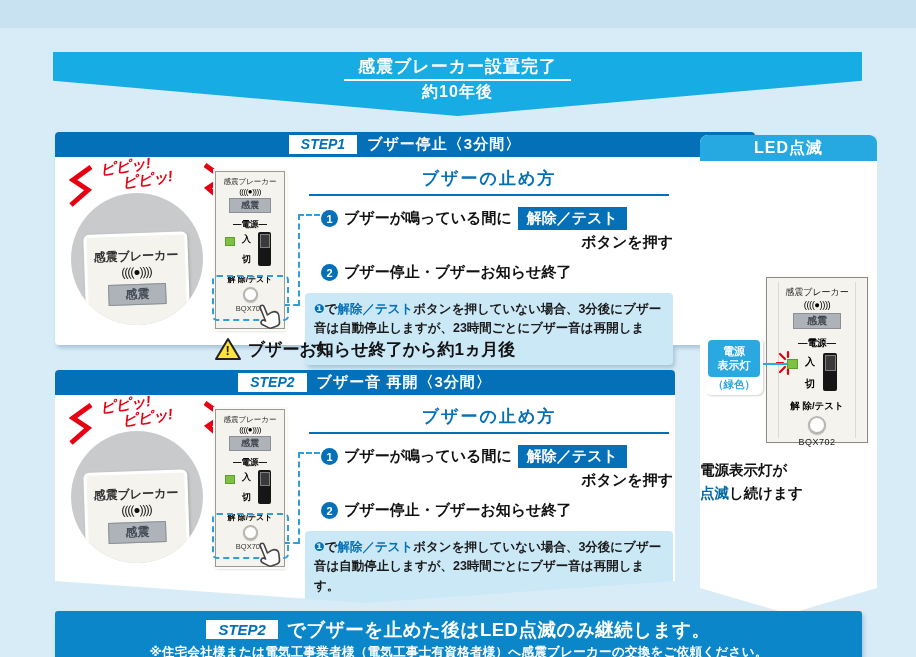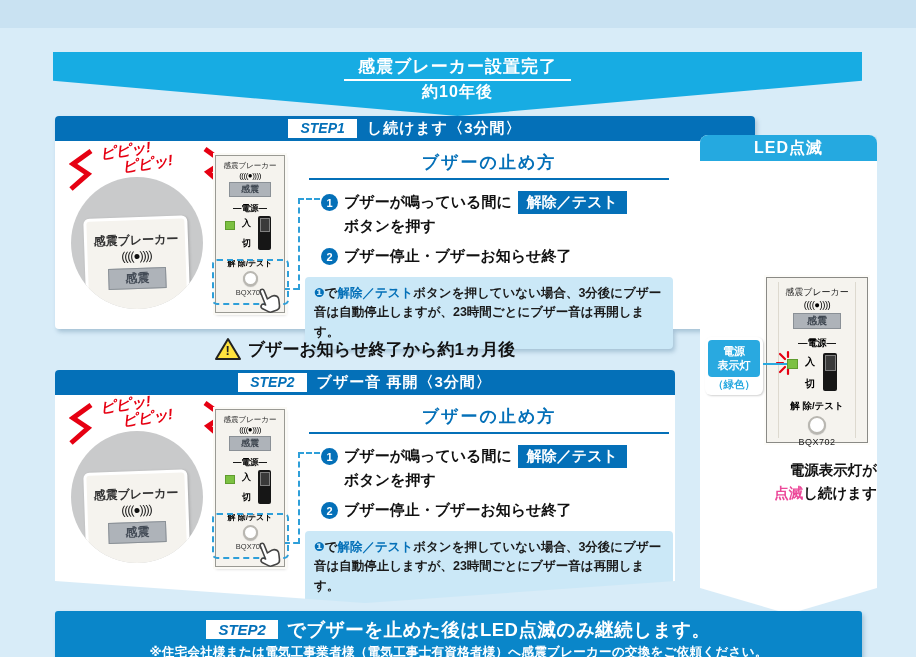--- a/index.html
+++ b/index.html
@@ -10,21 +10,21 @@
 
   
   .banner { position:absolute; left:53px; top:24px; width:809px; height:64px; background:#17ACE3;
             clip-path:polygon(0 0,100% 0,100% 45%,50% 100%,0 45%); text-align:center; color:#fff; }
   .banner-title { display:inline-block; font-size:17px; font-weight:bold; letter-spacing:1px;
                   border-bottom:2px solid #fff; padding:3px 14px 1px; }
   .banner-sub { font-size:16px; font-weight:bold; margin-top:1px; letter-spacing:1px; }
 
   
   .panel { position:absolute; background:#fff; border-radius:4px; }
-  #step1-panel { left:55px; top:88px; width:700px; height:213px; }
+  #step1-panel { left:55px; top:104px; width:700px; height:213px; }
   #step2-panel { left:55px; top:342px; width:620px; height:233px;
                  clip-path:polygon(0 0,100% 0,100% 211px,50% 233px,0 211px); }
   .step-header { height:25px; background:#0470B8; border-radius:4px 4px 0 0;
                  display:flex; align-items:center; justify-content:center; gap:10px; }
   .step-badge { background:#fff; color:#0470B8; font-weight:bold; font-style:italic; font-size:14px;
                 line-height:1.3; padding:0 12px; }
   .step-title { color:#fff; font-weight:bold; font-size:15px; letter-spacing:1px; }
   .step-body { position:relative; height:188px; }
 
   
@@ -74,21 +74,21 @@
 
   
   .howto { position:absolute; left:250px; top:10px; width:368px; }
   .howto-title { text-align:center; color:#0470B8; font-size:17px; font-weight:bold; letter-spacing:2px;
                  padding-bottom:4px; border-bottom:2px solid #0470B8; margin:0 4px; }
   .h-line { display:flex; align-items:center; gap:6px; margin:11px 0 0 16px; font-size:15px;
             font-weight:bold; color:#111; }
   .h-num { flex:0 0 auto; width:17px; height:17px; border-radius:50%; background:#0470B8; color:#fff;
            font-size:11px; font-weight:bold; display:flex; align-items:center; justify-content:center; }
   .h-badge { background:#0470B8; color:#fff; padding:2px 9px; font-weight:bold; }
-  .h-cont { margin:3px 0 0 39px; font-size:15px; font-weight:bold; color:#111; }
+  .h-cont { margin:3px 0 0 39px; font-size:15px; font-weight:bold; color:#111;text-align:right; }
   .note-box { margin-top:11px; background:#CBE8F7; border-radius:4px; padding:7px 9px; font-size:12.5px;
               font-weight:bold; line-height:1.55; color:#1a1a1a; }
   .blue { color:#0470B8; }
 
   
   .interlude { position:absolute; left:55px; top:309px; width:620px; display:flex; align-items:center;
                justify-content:center; gap:7px; }
   .warn-icon { position:relative; width:26px; height:24px; }
   .warn-mark { position:absolute; left:0; top:6px; width:26px; text-align:center; font-size:13px;
                font-weight:bold; color:#222; }
@@ -121,23 +121,23 @@
   .ld-release { margin-top:6px; font-size:9.5px; font-weight:600; }
   .ld-btn { margin:3px auto 0; width:18px; height:18px; border-radius:50%; background:#fff;
             border:2px solid #b9b7b1; box-shadow:0 1px 1px rgba(0,0,0,.25); }
   .ld-model { margin-top:3px; font-size:9px; letter-spacing:.5px; color:#222; }
   .led-badge { position:absolute; left:5px; top:176px; width:58px; background:#fff; border-radius:6px;
                padding:3px; text-align:center; box-shadow:1px 1px 2px rgba(0,0,0,.18); }
   .lb-main { background:#29A9E0; border-radius:4px; color:#fff; font-weight:bold; font-size:11px;
              line-height:1.3; padding:4px 0; }
   .lb-sub { color:#29A9E0; font-weight:bold; font-size:10.5px; margin-top:1px; }
   .led-conn { position:absolute; left:63px; top:202px; width:24px; height:2px; background:#29A9E0; }
-  .led-caption { position:absolute; left:0; top:298px; width:100%; text-align:right; font-size:14.5px;
+  .led-caption { position:absolute; left:0; top:298px; width:100%; text-align:left; font-size:14.5px;
                  font-weight:bold; line-height:1.6; color:#111; }
-  .blink { color:#ec4899; }
+  .blink { color:#0369a1; }
 
   
   .bottom-bar { position:absolute; left:55px; top:583px; width:807px; height:54px; background:#0A86C9;
                 border-radius:3px; color:#fff; text-align:center; }
   .bb-line1 { display:flex; align-items:center; justify-content:center; gap:9px; padding-top:6px; }
   .bb-badge { background:#fff; color:#0470B8; font-weight:bold; font-style:italic; font-size:15px; padding:1px 12px; }
   .bb-msg { font-size:18.5px; font-weight:bold; letter-spacing:.5px; }
   .bb-note { font-size:12.5px; margin-top:2px; font-weight:600; letter-spacing:.3px; }
 </style>
 </head>
@@ -146,21 +146,21 @@
 <div class="page">
 
   <div class="banner shadow">
     <div class="banner-title">感震ブレーカー設置完了</div>
     <div class="banner-sub">約10年後</div>
   </div>
 
   <div class="panel shadow" id="step1-panel">
     <div class="step-header">
       <span class="step-badge">STEP1</span>
-      <span class="step-title">し続けます〈3分間〉</span>
+      <span class="step-title">ブザー停止〈3分間〉</span>
     </div>
     <div class="step-body">
 
       <svg class="bolt-left" width="24" height="42" viewBox="0 0 24 42">
           <polyline points="22,2 4,15 19,25 2,40" fill="none" stroke="#E60012" stroke-width="5"></polyline>
         </svg>
       <svg class="bolt-right" width="24" height="42" viewBox="0 0 24 42">
           <polyline points="22,2 4,15 19,25 2,40" fill="none" stroke="#E60012" stroke-width="5"></polyline>
         </svg>
       <div class="beeps">

